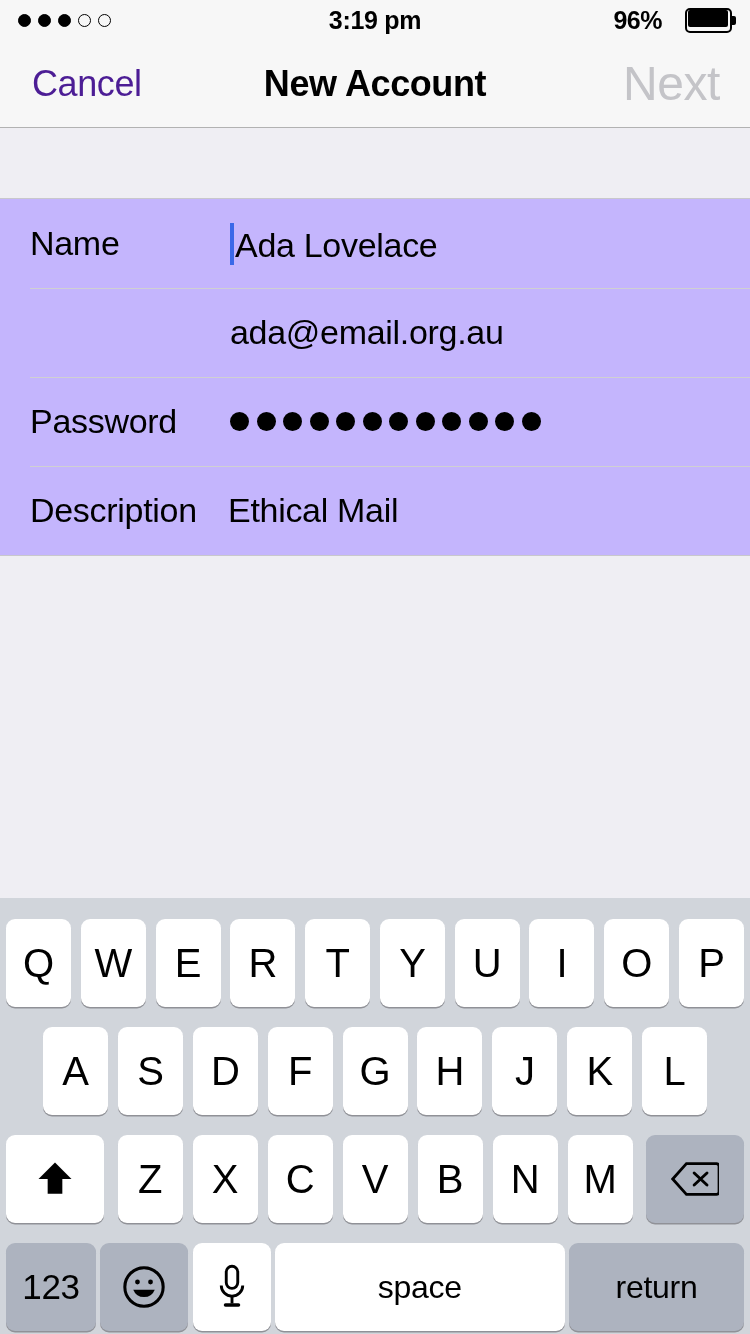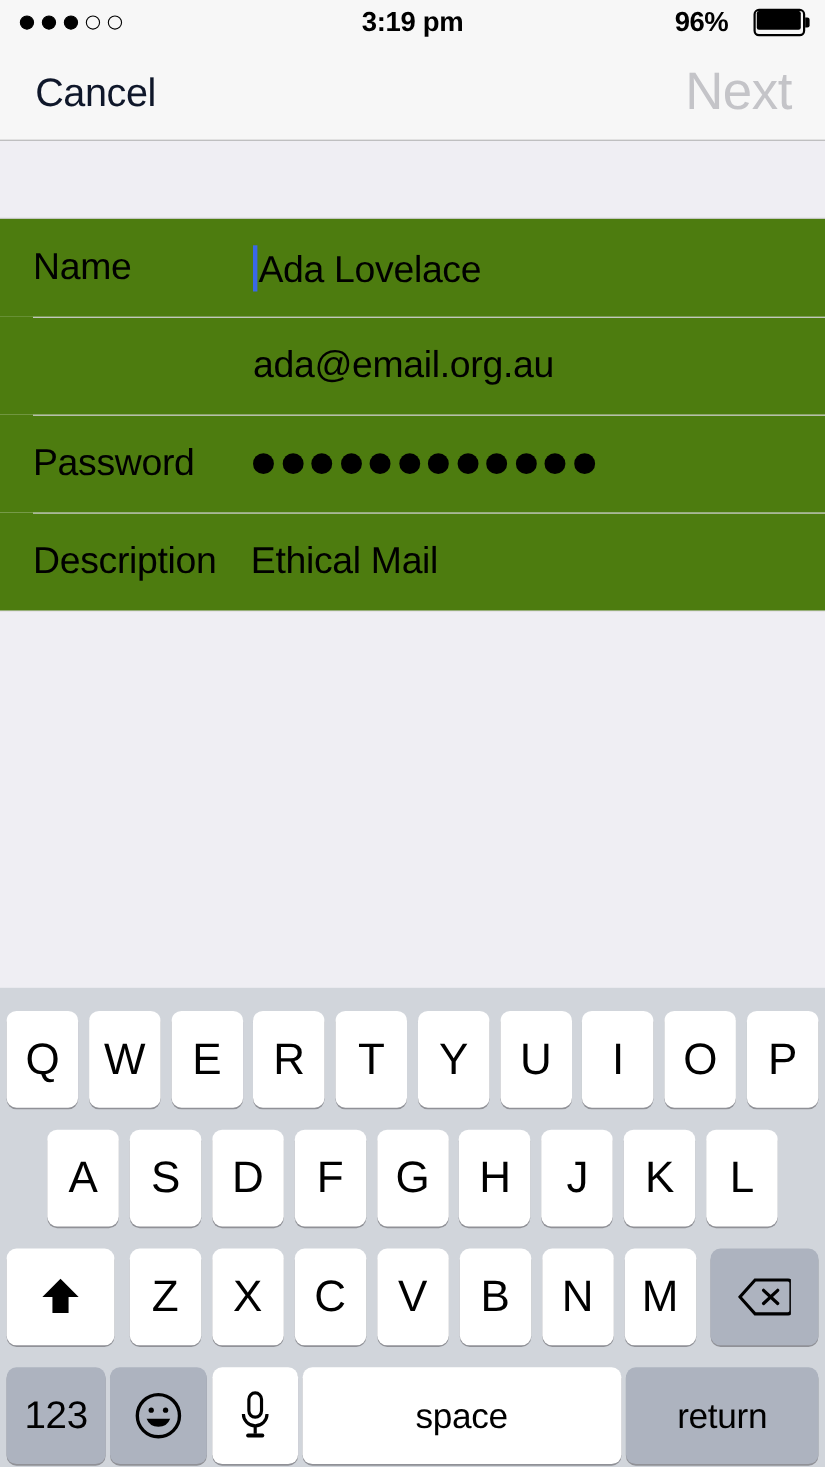--- a/index.html
+++ b/index.html
@@ -42,21 +42,21 @@
     background:#000; border-radius:0 2px 2px 0;
   }
 
   
   .navbar {
     position:absolute; top:40px; left:0; width:750px; height:88px;
     background:#F7F7F7; border-bottom:1px solid #B2B2B2;
     display:flex; align-items:center;
   }
   .nav-cancel {
-    position:absolute; left:32px; font-size:36px; color:#0f172a;
+    position:absolute; left:32px; font-size:36px; color:#4c1d95;
     letter-spacing:-0.4px;
   }
   .nav-title {
     position:absolute; left:0; width:750px; text-align:center;
     font-size:36px; font-weight:bold; color:#000; letter-spacing:-0.4px;
   }
   .nav-next {
     position:absolute; right:30px; font-size:48px; color:#C4C4C8;
     letter-spacing:-0.4px;
   }
@@ -67,21 +67,21 @@
     background:#EFEEF3; border-bottom:1px solid #C8C7CC;
   }
 
   
   .form-section {
     position:absolute; top:199px; left:0; width:750px;
     background:#FFFFFF; border-bottom:1px solid #C8C7CC;
   }
   .form-row {
     position:relative; height:89px; display:flex; align-items:center;
-    background:#4d7c0f;
+    background:#c4b5fd;
   }
   .form-row + .form-row::before {
     content:""; position:absolute; left:30px; right:0; top:0; height:1px;
     background:#D0D0D2;
   }
   .row-label {
     font-size:34px; color:#000; letter-spacing:-0.3px;
     padding-left:30px; flex:0 0 auto;
   }
   .row-value-wrap {
@@ -151,20 +151,21 @@
       <span class="batt-icon">
         <span class="batt-body"></span>
         <span class="batt-fill" id="batt-fill" style="width: 40.32px;"></span>
         <span class="batt-nub"></span>
       </span>
     </div>
   </div>
 
   <div class="navbar">
     <div class="nav-cancel">Cancel</div>
+    <div class="nav-title">New Account</div>
     <div class="nav-next">Next</div>
   </div>
 
   <div class="gap-band"></div>
 
   <div class="form-section">
 
     <div class="form-row">
       <span class="row-label">Name</span>
       <span class="row-value-wrap">

